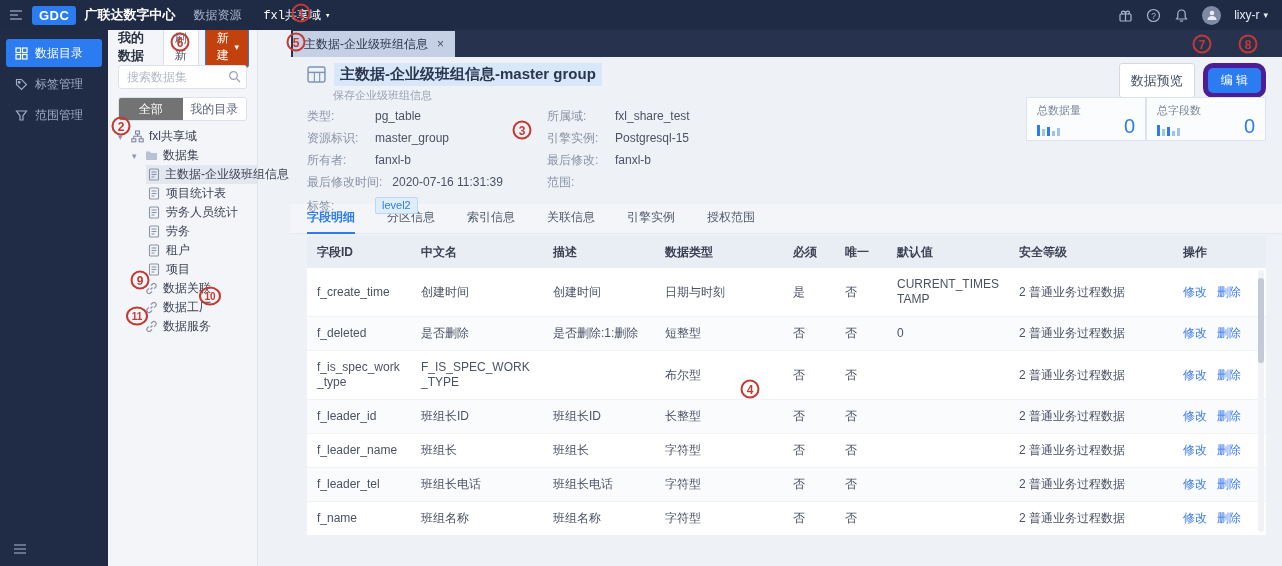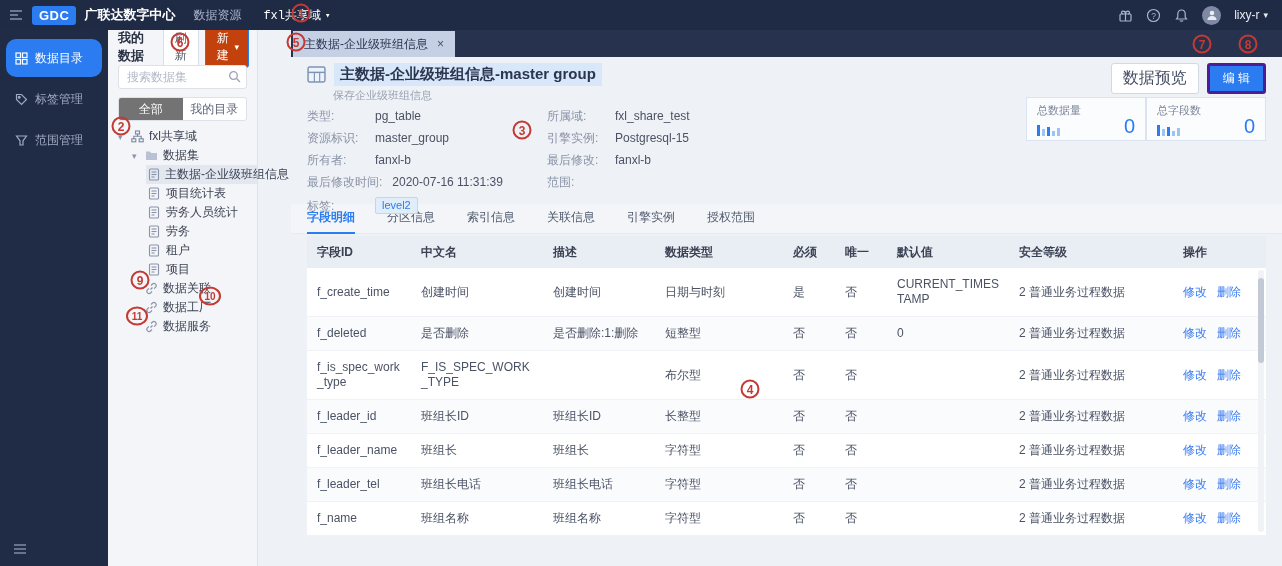--- a/index.html
+++ b/index.html
@@ -14,21 +14,21 @@
   .tb-nav{margin-right:22px;display:flex;align-items:center;gap:4px;cursor:pointer;color:#aab4ca;}
   .tb-nav.active{color:#fff;}
   .tb-caret{font-size:9px;}
   .tb-right{margin-left:auto;display:flex;align-items:center;gap:13px;padding-right:14px;}
   .tb-icon{display:inline-flex;cursor:pointer;}
   .avatar{width:19px;height:19px;border-radius:50%;background:#7e8aa3;display:flex;align-items:center;justify-content:center;cursor:pointer;}
   .user{color:#e8ecf4;display:flex;gap:4px;align-items:center;cursor:pointer;}
 
   
   .sidebar{position:absolute;left:0;top:30px;width:108px;height:536px;background:#202b46;padding-top:6px;}
-  .side-item{height:38px;margin:3px 6px;display:flex;align-items:center;gap:7px;padding:0 9px;color:#9fa9c0;border-radius:10px;cursor:pointer;}
+  .side-item{height:28px;margin:3px 6px;display:flex;align-items:center;gap:7px;padding:0 9px;color:#9fa9c0;border-radius:3px;cursor:pointer;}
   .side-item.active{background:#2a7cf0;color:#fff;}
   .side-icon{display:inline-flex;}
   .side-bottom{position:absolute;bottom:8px;left:13px;color:#8f9ab2;cursor:pointer;font-size:13px;}
 
   
   .panel{position:absolute;left:108px;top:30px;width:150px;height:536px;background:#f3f5f8;border-right:1px solid #e0e4ea;}
   .panel-header{height:28px;margin-top:3px;display:flex;align-items:center;gap:6px;padding:0 8px 0 10px;}
   .panel-title{font-size:13px;font-weight:bold;color:#2b3244;margin-right:auto;}
   .btn-plain{background:#fff;border:1px solid #d9dee8;border-radius:3px;font-size:12px;color:#4a5468;padding:3px 7px;cursor:pointer;font-family:inherit;}
   .btn-primary{background:#c2410c;border:1px solid #2a7cf0;border-radius:3px;color:#fff;font-size:12px;padding:3px 9px;display:inline-flex;gap:4px;align-items:center;cursor:pointer;font-family:inherit;}
@@ -59,22 +59,22 @@
   .main-title{font-size:15px;font-weight:bold;color:#2b3550;background:#d8e7f9;padding:2px 6px;}
   .subtitle{color:#99a1b3;font-size:11px;margin:2px 0 6px 26px;}
   .fields{display:flex;margin-top:5px;}
   .field-col{display:flex;flex-direction:column;gap:8px;}
   .field-col.left{width:240px;}
   .field-row{display:flex;align-items:center;line-height:14px;}
   .field-label{color:#8a93a6;min-width:58px;margin-right:10px;white-space:nowrap;}
   .field-value{color:#4a5264;white-space:nowrap;}
   .tag-chip{background:#e0eefc;color:#2a7cf0;border:1px solid #b9d8f8;border-radius:2px;font-size:11px;padding:0 6px;line-height:15px;}
   .header-actions{position:absolute;right:16px;top:6px;display:flex;gap:8px;}
-  .btn-preview{background:#fff;border:1px solid #d3d9e4;border-radius:3px;color:#454f63;font-size:16px;padding:4px 11px;cursor:pointer;font-family:inherit;}
-  .btn-edit{background:#2a7cf0;border:3px solid #4c1d95;border-radius:3px;color:#fff;font-size:12px;padding:4px 13px;cursor:pointer;font-family:inherit;}
+  .btn-preview{background:#fff;border:1px solid #d3d9e4;border-radius:3px;color:#454f63;font-size:13px;padding:4px 11px;cursor:pointer;font-family:inherit;}
+  .btn-edit{background:#2a7cf0;border:5px solid #4c1d95;border-radius:10px;color:#fff;font-size:12px;padding:4px 13px;cursor:pointer;font-family:inherit;}
   .stats{position:absolute;right:16px;top:40px;display:flex;gap:0;}
   .stat-card{width:120px;height:44px;background:#fbfcfe;border:1px solid #dbe3f0;display:flex;justify-content:space-between;padding:5px 10px 4px;}
   .stat-left{display:flex;flex-direction:column;justify-content:space-between;}
   .stat-label{font-size:11px;color:#7c8598;}
   .stat-bars{display:inline-flex;}
   .stat-value{font-size:20px;color:#2a7cf0;align-self:flex-end;line-height:1;}
   .dtabs{height:30px;display:flex;align-items:center;padding:0 16px;gap:32px;border-bottom:1px solid #e6eaf1;background:#f3f5f9;}
   .dtab{height:30px;display:flex;align-items:center;color:#515b6e;border-bottom:2px solid transparent;cursor:pointer;}
   .dtab.active{color:#2a7cf0;border-bottom-color:#2a7cf0;font-weight:bold;}
 

